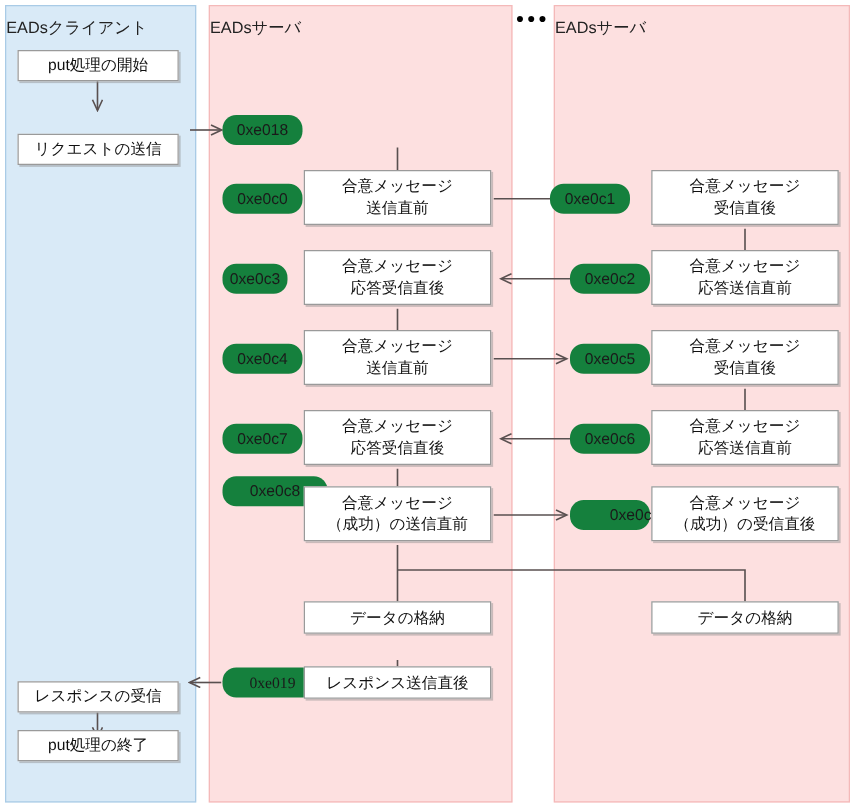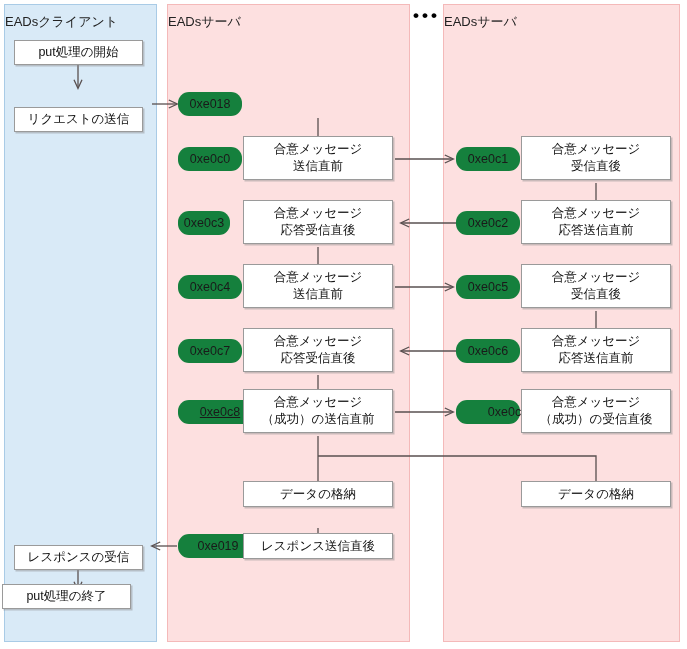--- a/index.html
+++ b/index.html
@@ -162,44 +162,44 @@
 
       <path d="M177,546 L152,546"></path>
 
       <path d="M78,562 L78,590"></path>
     </g>
   </svg>
 
   <div class="box" style="left:14px;  top:40px;  width:129px; height:25px;">put処理の開始</div>
   <div class="box" style="left:14px;  top:91px;  width:129px; height:25px;margin-top:16px;">リクエストの送信</div>
   <div class="box" style="left:14px;  top:545px; width:129px; height:25px;">レスポンスの受信</div>
-  <div class="box" style="left:2px;  top:584px; width:129px; height:25px;">put処理の終了</div>
+  <div class="box" style="left:14px;  top:584px; width:129px; height:25px;">put処理の終了</div>
 
   <div class="pill" style="left:178px; top:92px;  width:64px;">0xe018</div>
   <div class="pill" style="left:178px; top:147px; width:64px;">0xe0c0</div>
   <div class="pill" style="left:178px; top:211px; width:52px;">0xe0c3</div>
   <div class="pill" style="left:178px; top:275px; width:64px;">0xe0c4</div>
   <div class="pill" style="left:178px; top:339px; width:64px;">0xe0c7</div>
-  <div class="pill" style="left:178px; top:400px; width:84px;text-decoration:underline;">0xe0c8</div>
-  <div class="pill" style="left:178px; top:534px; width:80px;">0xe019</div>
+  <div class="pill" style="left:178px; top:381px; width:84px;">0xe0c8</div>
+  <div class="pill" style="left:178px; top:534px; width:80px;font-family:Liberation Serif, serif;">0xe019</div>
 
   <div class="box" style="left:243px; top:136px; width:150px; height:44px;">合意メッセージ
 送信直前</div>
   <div class="box" style="left:243px; top:200px; width:150px; height:44px;">合意メッセージ
 応答受信直後</div>
   <div class="box" style="left:243px; top:264px; width:150px; height:44px;">合意メッセージ
 送信直前</div>
   <div class="box" style="left:243px; top:328px; width:150px; height:44px;">合意メッセージ
 応答受信直後</div>
   <div class="box" style="left:243px; top:389px; width:150px; height:44px;">合意メッセージ
 （成功）の送信直前</div>
   <div class="box" style="left:243px; top:481px; width:150px; height:26px;">データの格納</div>
   <div class="box" style="left:243px; top:533px; width:150px; height:26px;">レスポンス送信直後</div>
 
-  <div class="pill" style="left:456px; top:147px; width:64px;">0xe0c1</div>
+  <div class="pill" style="left:440px; top:147px; width:64px;">0xe0c1</div>
   <div class="pill" style="left:456px; top:211px; width:64px;">0xe0c2</div>
   <div class="pill" style="left:456px; top:275px; width:64px;">0xe0c5</div>
   <div class="pill" style="left:456px; top:339px; width:64px;">0xe0c6</div>
   <div class="pill" style="left:456px; top:400px; width:64px;padding-left:40px;">0xe0c9</div>
 
   <div class="box" style="left:521px; top:136px; width:150px; height:44px;">合意メッセージ
 受信直後</div>
   <div class="box" style="left:521px; top:200px; width:150px; height:44px;">合意メッセージ
 応答送信直前</div>
   <div class="box" style="left:521px; top:264px; width:150px; height:44px;">合意メッセージ

